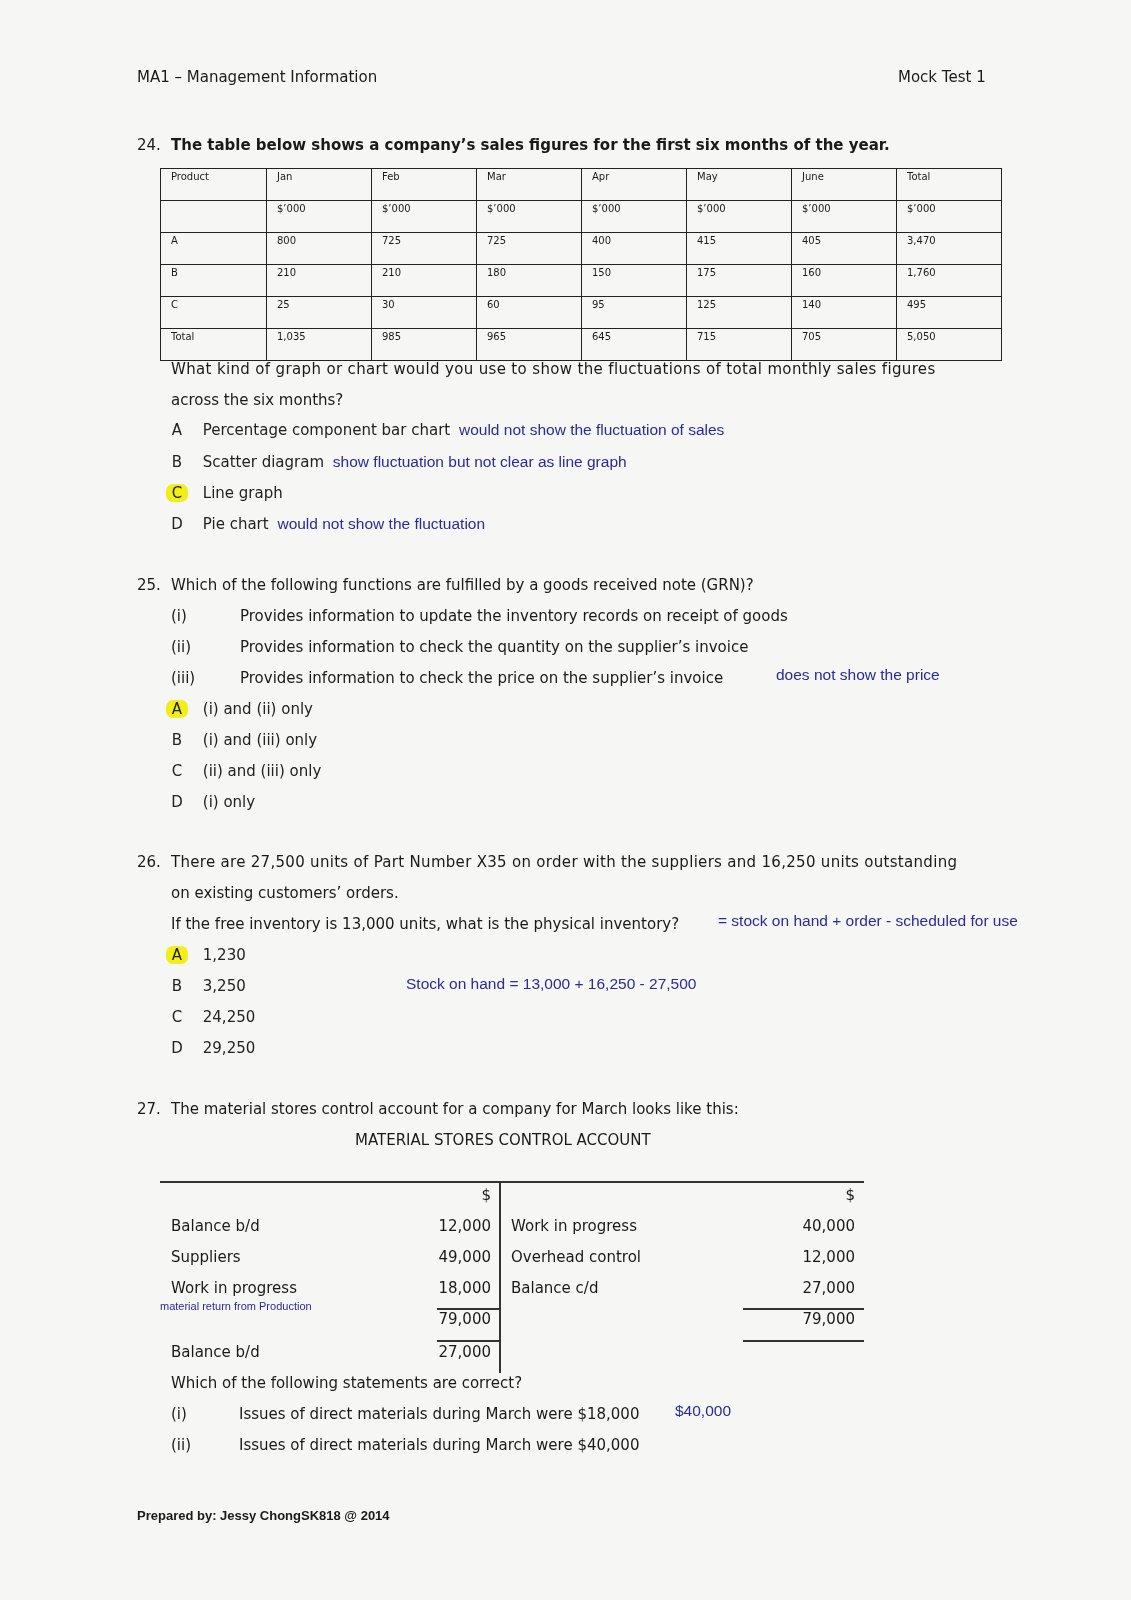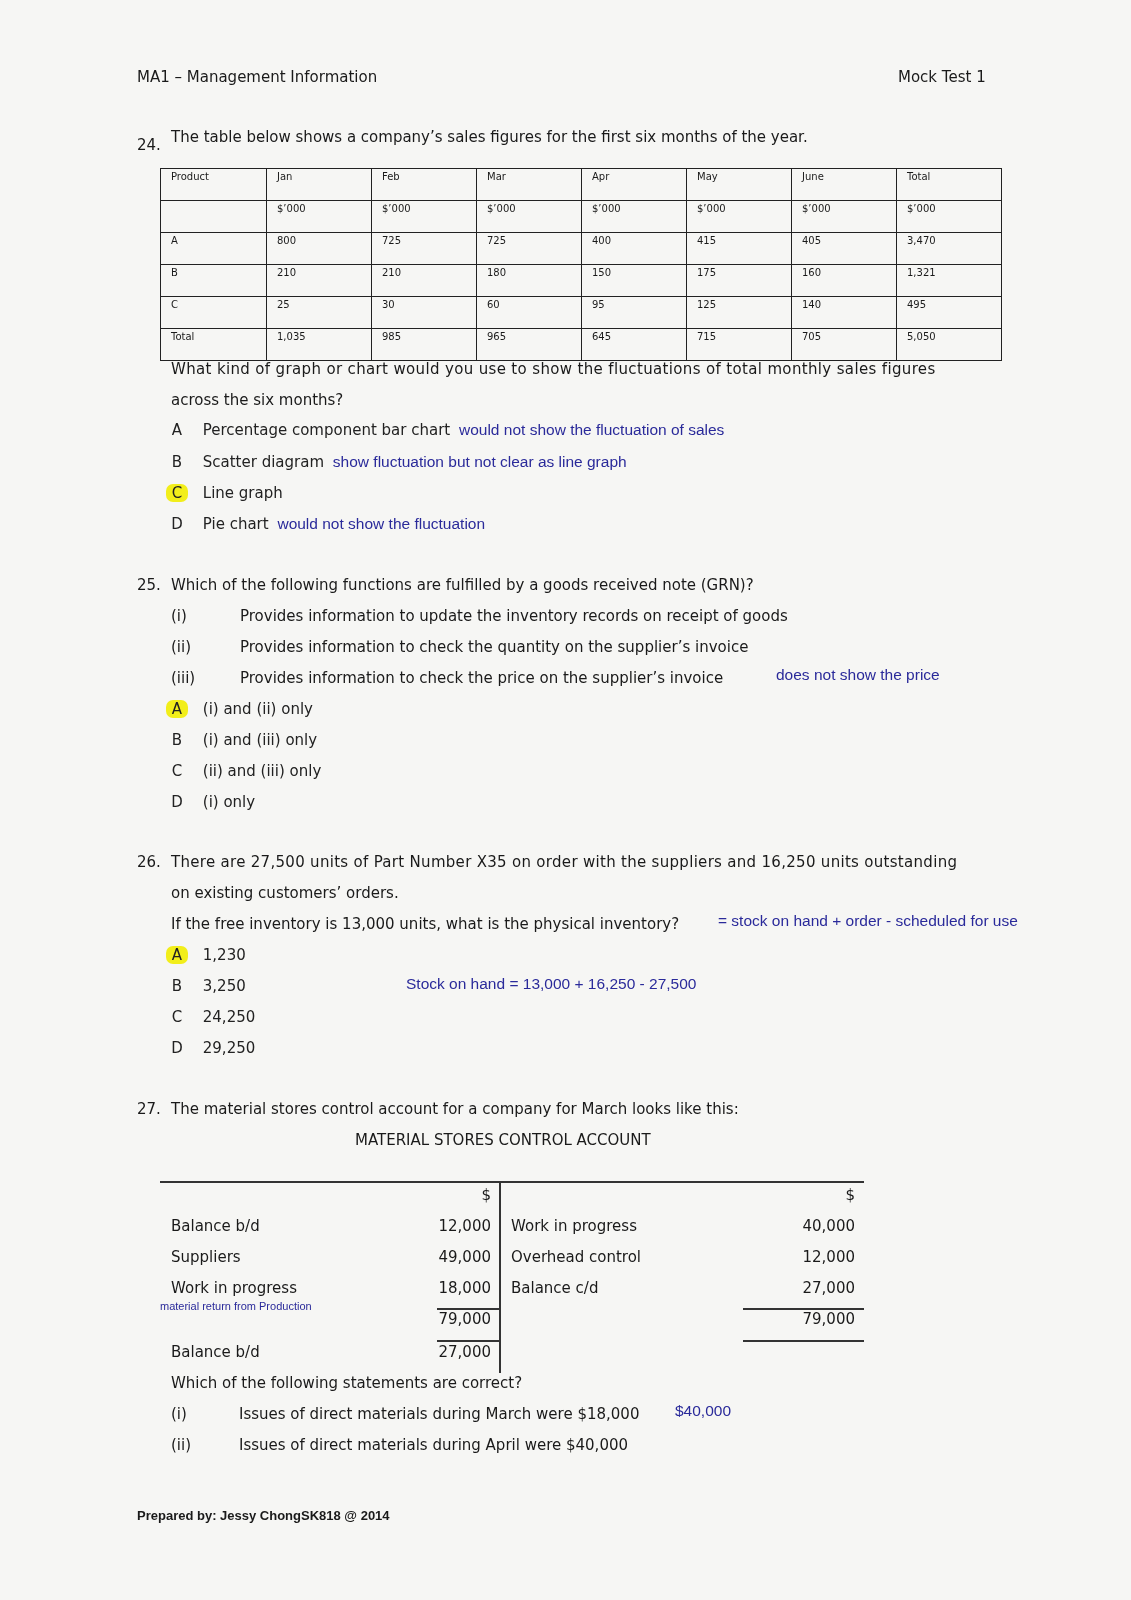--- a/index.html
+++ b/index.html
@@ -31,21 +31,21 @@
     .footer { font-family: "Liberation Sans", sans-serif; font-weight: bold; font-size: 13px; }
     .r { text-align: right; }
   </style>
 </head>
 <body>
 
 <div class="abs hdr" style="left:137px;">MA1 – Management Information</div>
 <div class="abs hdr" style="left:898px;">Mock Test 1</div>
 
 <div class="abs q" style="left:137px; top:136px;">24.</div>
-<div class="abs q" style="left:171px; top:128px;">The table below shows a company’s sales figures for the first six months of the year.</div>
+<div class="abs q" style="left:171px; top:136px;font-weight:bold;">The table below shows a company’s sales figures for the first six months of the year.</div>
 
 <table class="sales">
   <tbody>
       <tr>
     <td style="width:95px">Product</td>
     <td style="width:94px">Jan</td>
     <td style="width:94px">Feb</td>
     <td style="width:94px">Mar</td>
     <td style="width:94px">Apr</td>
     <td style="width:94px">May</td>
@@ -73,21 +73,21 @@
     <td>3,470</td>
   </tr>
   <tr>
     <td>B</td>
     <td>210</td>
     <td>210</td>
     <td>180</td>
     <td>150</td>
     <td>175</td>
     <td>160</td>
-    <td>1,321</td>
+    <td>1,760</td>
   </tr>
   <tr>
     <td>C</td>
     <td>25</td>
     <td>30</td>
     <td>60</td>
     <td>95</td>
     <td>125</td>
     <td>140</td>
     <td>495</td>
@@ -211,15 +211,15 @@
 <div class="abs q r" style="left:780px; top:1248px; width:75px;">12,000</div>
 <div class="abs q" style="left:511px; top:1279px;">Balance c/d</div>
 <div class="abs q r" style="left:780px; top:1279px; width:75px;">27,000</div>
 <div class="abs q r" style="left:780px; top:1310px; width:75px;">79,000</div>
 
 <div class="abs q" style="left:171px; top:1374px;text-align:center;">Which of the following statements are correct?</div>
 <div class="abs q" style="left:171px; top:1405px;">(i)</div>
 <div class="abs q" style="left:239px; top:1405px;">Issues of direct materials during March were $18,000</div>
 <div class="abs note" style="left:675px; top:1402px;">$40,000</div>
 <div class="abs q" style="left:171px; top:1436px;">(ii)</div>
-<div class="abs q" style="left:239px; top:1436px;">Issues of direct materials during April were $40,000</div>
+<div class="abs q" style="left:239px; top:1436px;">Issues of direct materials during March were $40,000</div>
 
 <div class="abs footer" style="left:137px; top:1508px;">Prepared by: Jessy ChongSK818 @ 2014</div>
 
 </body></html>

